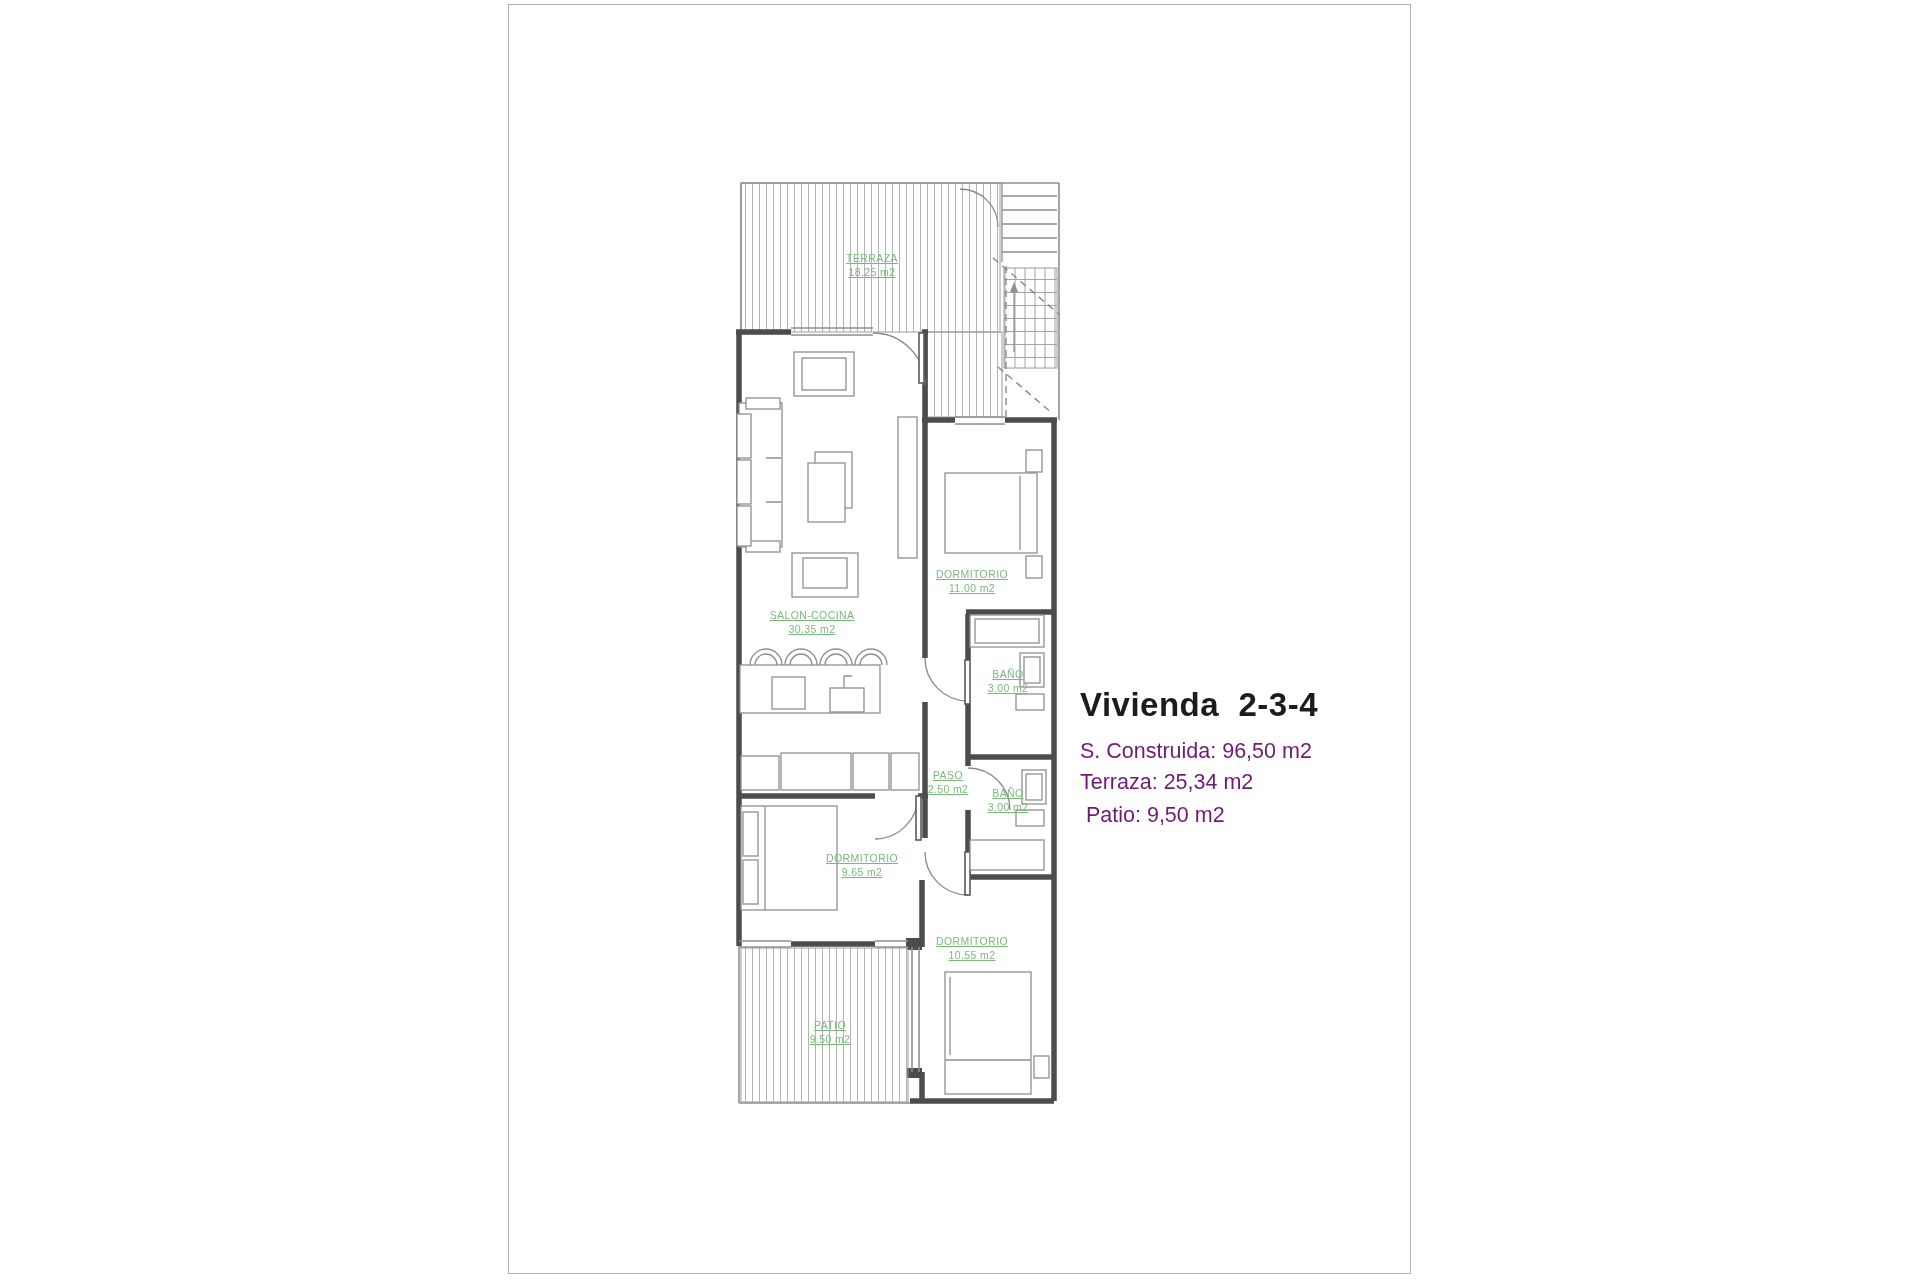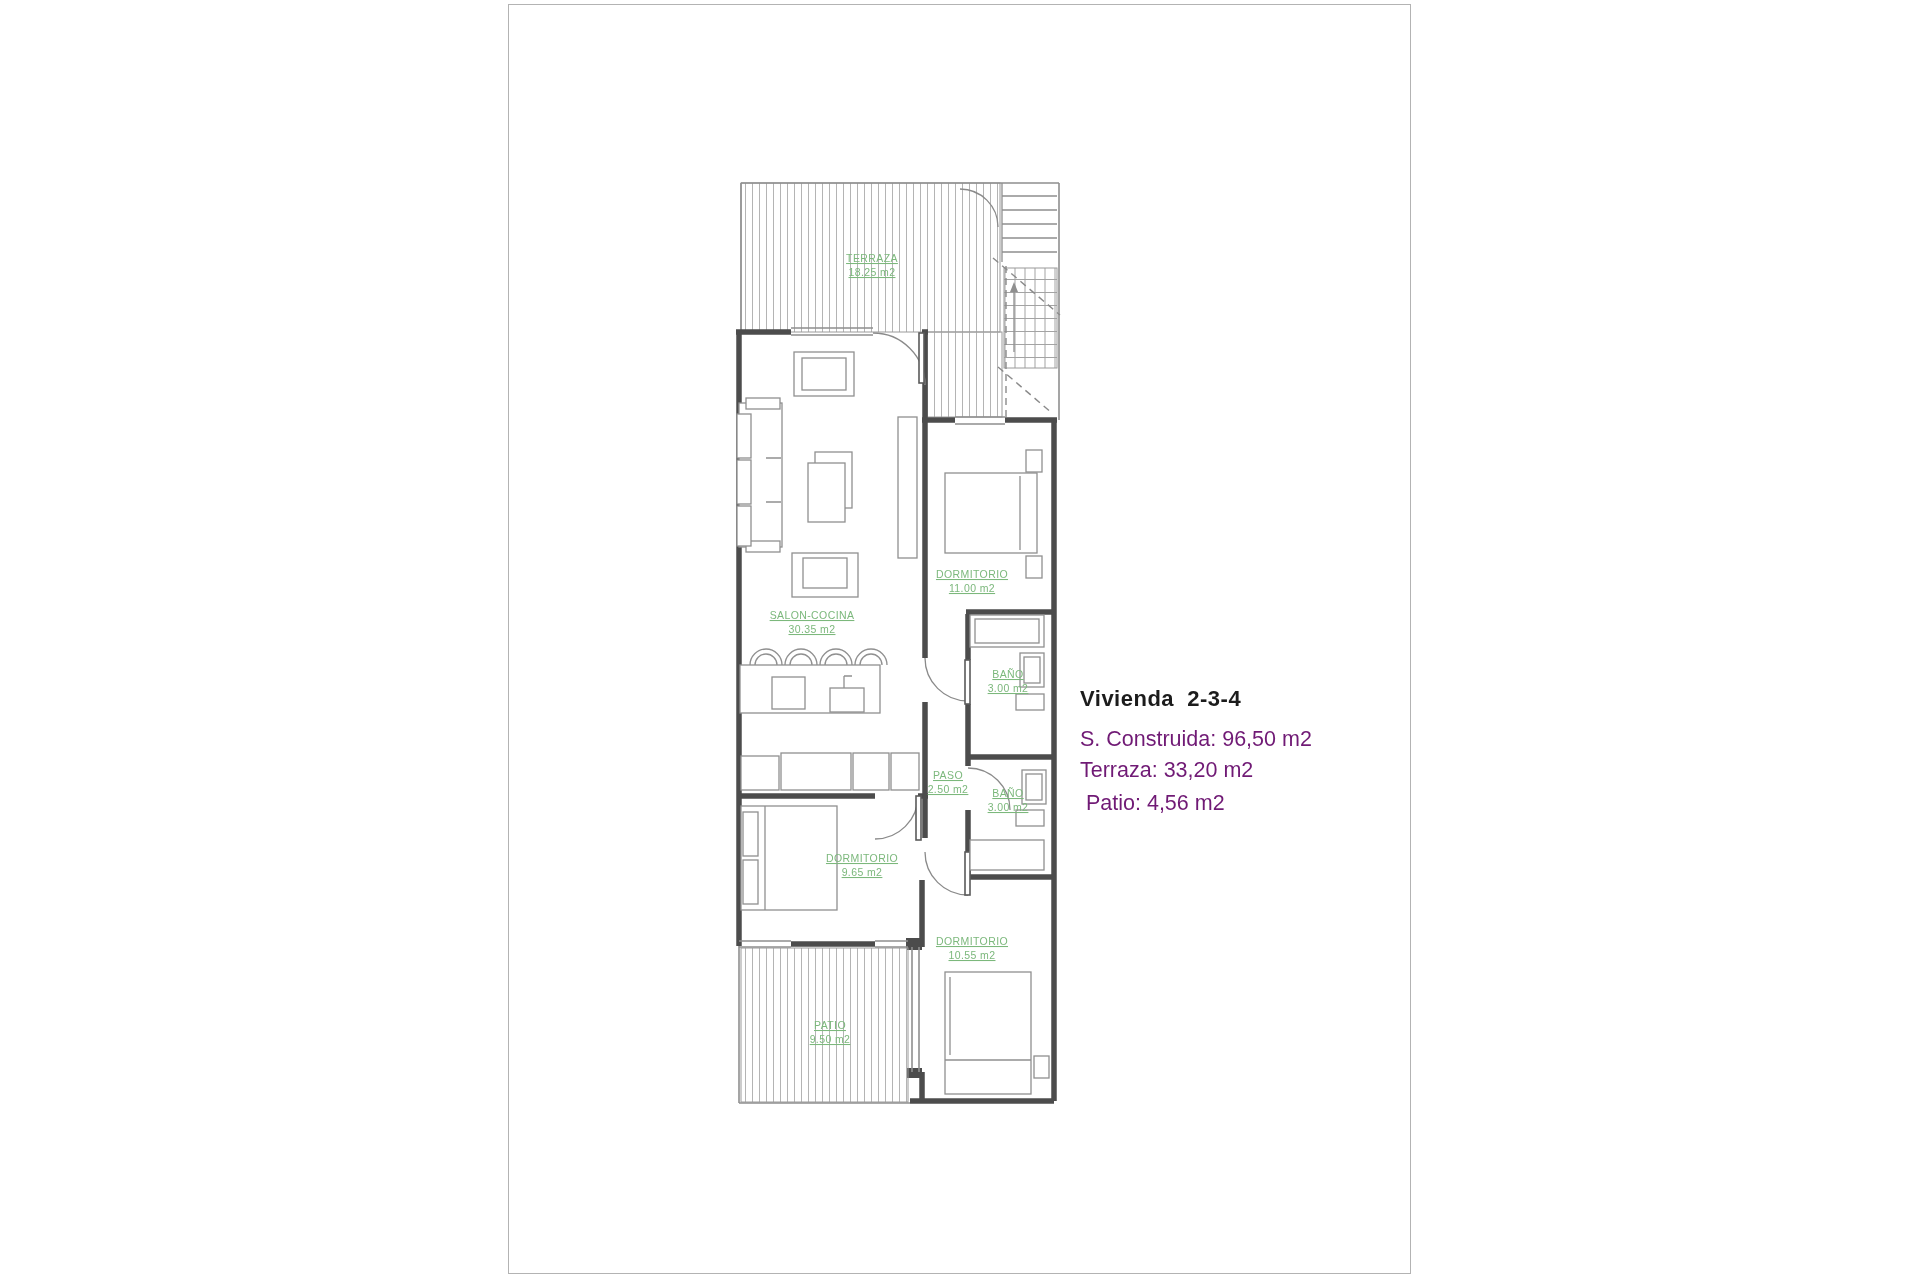--- a/index.html
+++ b/index.html
@@ -21,21 +21,21 @@
   .dash{stroke:#8a8a8a;stroke-width:1.4;fill:none;stroke-dasharray:7 5;}
   .hatchrect{stroke:#9a9a9a;stroke-width:1;}
 
   
   .rlabel{fill:#7cb87c;font-size:10.5px;letter-spacing:.4px;text-anchor:middle;
     font-family:"Liberation Sans", sans-serif;text-decoration:underline;
     text-underline-offset:2px;}
 
   
   .info{position:absolute;left:1080px;top:686px;color:#1f1f1f;}
-  .info-title{font-size:22px;font-weight:700;letter-spacing:.5px;color:#1c1c1c;
+  .info-title{font-size:33px;font-weight:700;letter-spacing:.5px;color:#1c1c1c;
     white-space:pre;margin:0 0 12px 0;}
   .info-line{font-size:21.5px;line-height:31px;white-space:pre;color:#701a75;}
   .info-line.patio{margin-top:2px;}
 </style>
 </head>
 <body>
 
 <div class="canvas">
   <div class="page"></div>
 
@@ -214,16 +214,16 @@
       <g>
         <text class="rlabel" x="830" y="1029">PATIO</text>
         <text class="rlabel" x="830" y="1043">9.50 m2</text>
       </g>
     </g>
   </svg>
 
   <div class="info">
     <div class="info-title">Vivienda  2-3-4</div>
     <div class="info-line">S. Construida: 96,50 m2</div>
-    <div class="info-line">Terraza: 33,20 m2</div>
-    <div class="info-line patio"> Patio: 4,56 m2</div>
+    <div class="info-line">Terraza: 25,34 m2</div>
+    <div class="info-line patio"> Patio: 9,50 m2</div>
   </div>
 </div>
 
 </body></html>

